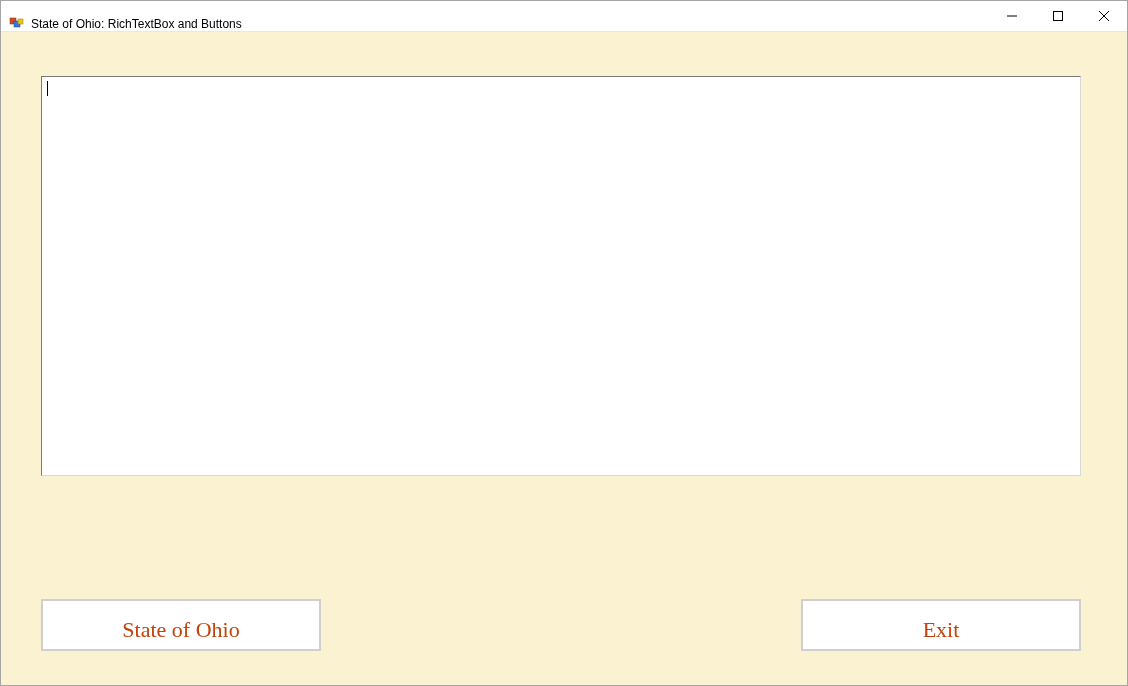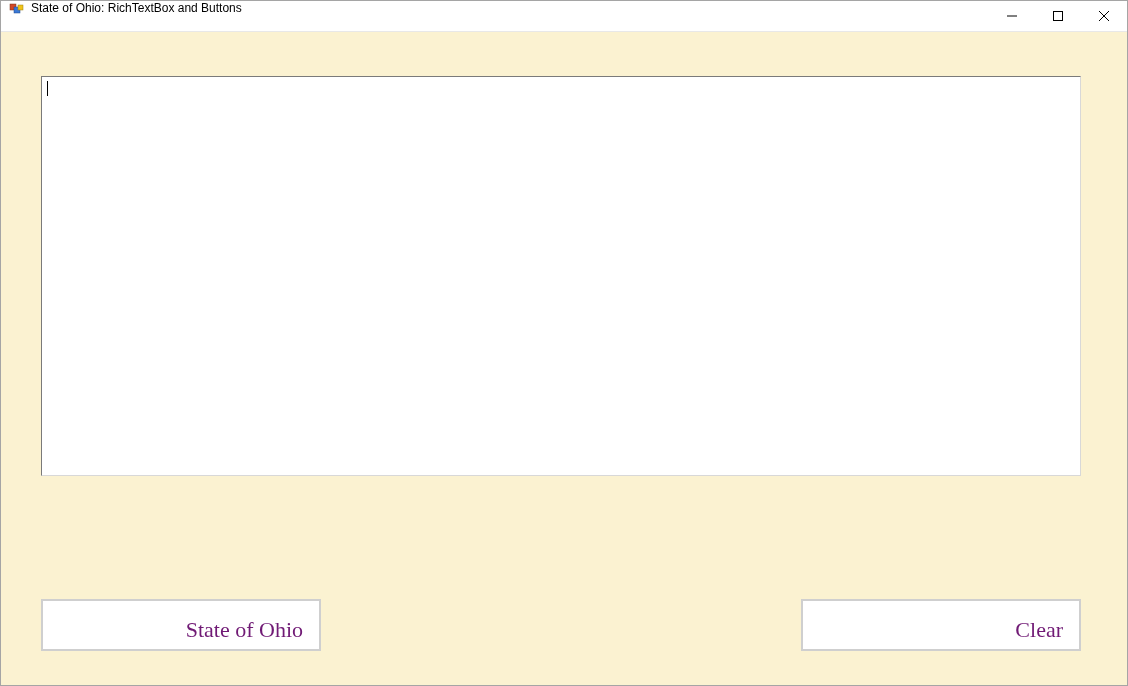--- a/index.html
+++ b/index.html
@@ -16,21 +16,21 @@
       height: 686px;
       border: 1px solid #a5a5a5;
       background: #ffffff;
       display: flex;
       flex-direction: column;
     }
     .titlebar {
       height: 31px;
       background: #ffffff;
       display: flex;
-      align-items: flex-start;
+      align-items: flex-end;
       padding-left: 8px;
       border-bottom: 1px solid #e8e8e8;
       position: relative;
     }
     .app-icon {
       width: 16px;
       height: 16px;
       margin-right: 6px;
       flex-shrink: 0;
     }
@@ -93,24 +93,23 @@
       display: flex;
       justify-content: space-between;
     }
     .form-btn {
       width: 280px;
       height: 52px;
       background: #ffffff;
       border: 2px solid #cfcfcf;
       font-family: "Times New Roman", serif;
       font-size: 22px;
-      color: #701a75;
+      color: #c2410c;
       cursor: default;
       padding: 16px;
-      text-align: right;
     }
   </style>
 </head>
 <body>
 
 <div class="window">
 
   <div class="titlebar">
     <span class="app-icon">
       <svg width="16" height="16" viewBox="0 0 16 16">
@@ -140,18 +139,18 @@
     </div>
   </div>
 
   <div class="client-area">
 
     <textarea class="richtextbox" style=""></textarea>
     <div class="caret"></div>
 
     <div class="btn-row">
       <button class="form-btn">State of Ohio</button>
-      <button class="form-btn">Clear</button>
+      <button class="form-btn">Exit</button>
     </div>
 
   </div>
 
 </div>
 
 </body></html>

